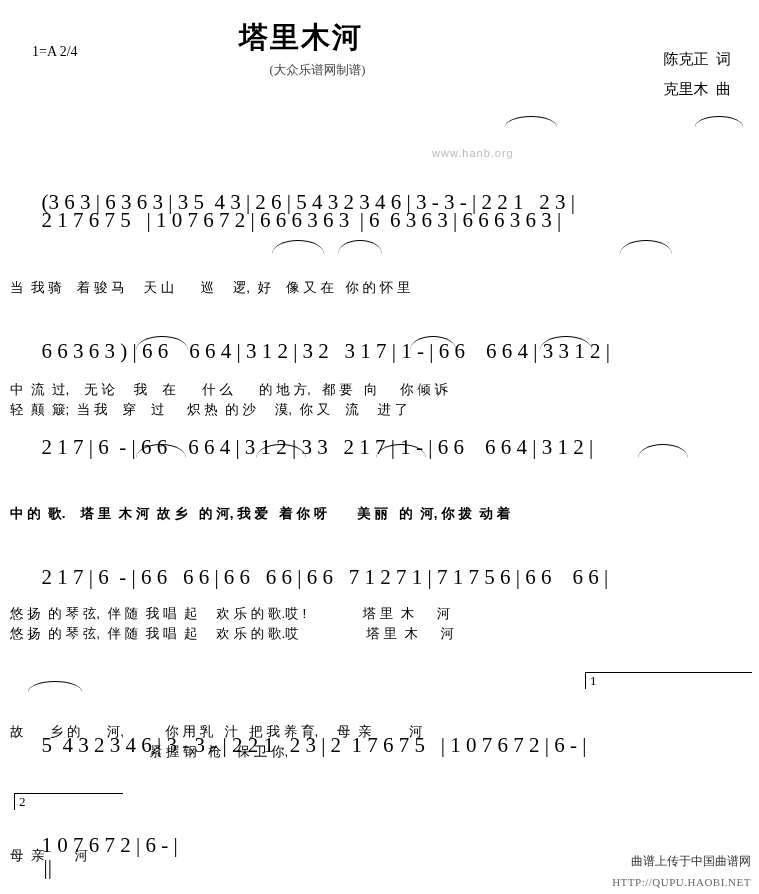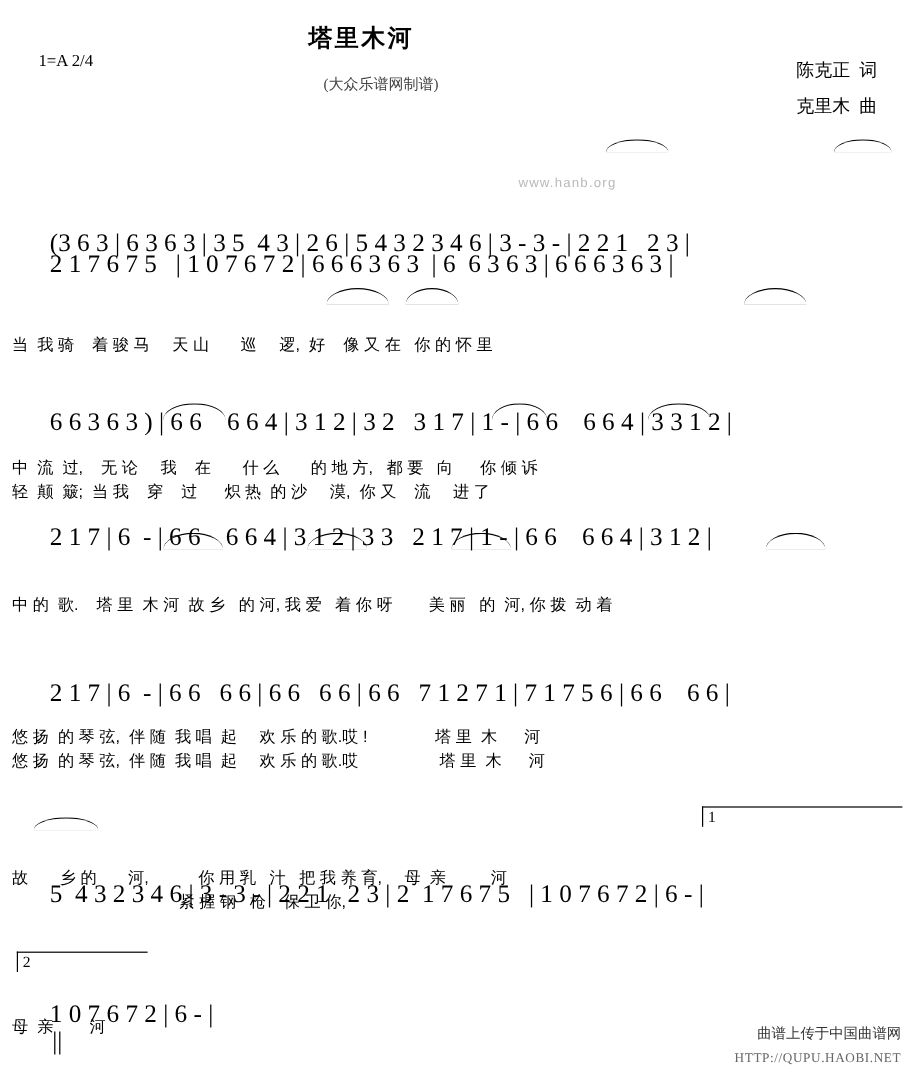--- a/index.html
+++ b/index.html
@@ -20,21 +20,21 @@
     width: 759px;
     height: 894px;
   }
   
   .title {
     position: absolute;
     top: 18px;
     left: 0;
     width: 602px;
     text-align: center;
-    font-size: 20px;
+    font-size: 29px;
     font-weight: bold;
     font-family: "Liberation Serif", serif;
     letter-spacing: 2px;
   }
   .subtitle {
     position: absolute;
     top: 62px;
     left: 0;
     width: 635px;
     text-align: center;
@@ -189,21 +189,21 @@
   </div>
 
   <div class="system" style="top:456px;">
     <div class="notes">
       <span class="slur big" style="left:126px; width:50px;"></span>
       <span class="slur big" style="left:246px; width:50px;"></span>
       <span class="slur big" style="left:366px; width:50px;"></span>
       <span class="slur big" style="left:628px; width:50px;"></span>
       <span>2 1 7 | 6  - | 6 6   6 6 | 6 6   6 6 | 6 6   7 1 2 7 1 | 7 1 7 5 6 | 6 6    6 6 |</span>
     </div>
-    <div class="lyric" style="margin-top:12px;">中 的  歌.    塔 里  木 河  故 乡   的 河, 我 爱   着 你 呀        美 丽   的  河, 你 拨  动 着</div>
+    <div class="lyric" style="margin-top:22px;font-weight:bold;">中 的  歌.    塔 里  木 河  故 乡   的 河, 我 爱   着 你 呀        美 丽   的  河, 你 拨  动 着</div>
   </div>
 
   <div class="system" style="top:598px;">
     <div class="lyric" style="margin-top:6px;">悠 扬  的 琴 弦,  伴 随  我 唱  起     欢 乐 的 歌.哎 !               塔 里  木      河</div>
     <div class="lyric second">悠 扬  的 琴 弦,  伴 随  我 唱  起     欢 乐 的 歌.哎                  塔 里  木      河</div>
   </div>
 
   <div class="volta" style="top:672px; left:585px; width:166px;">
     <span>1</span>
   </div>

